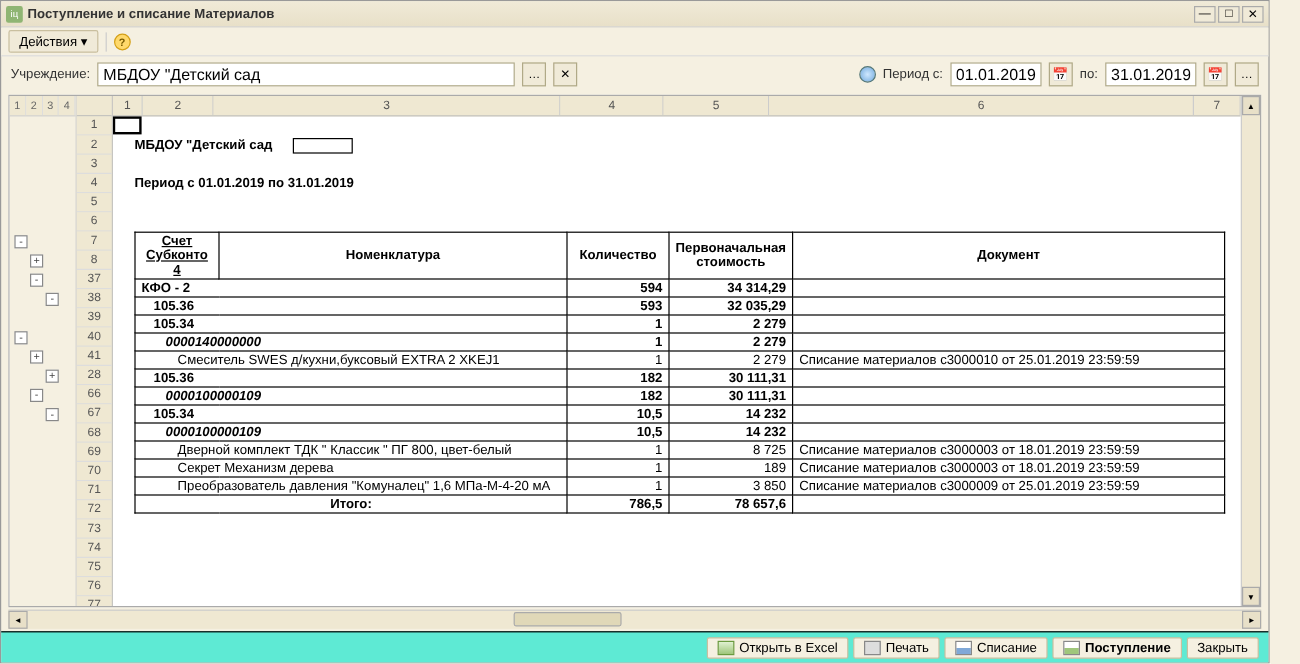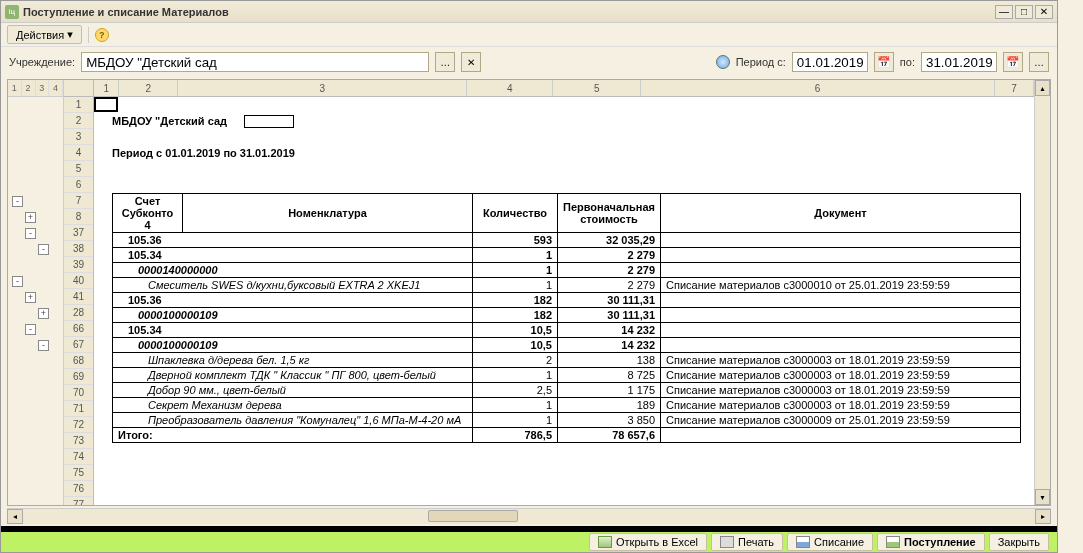--- a/index.html
+++ b/index.html
@@ -46,36 +46,36 @@
   .col-hcell { border-right: 1px solid #ccc; display: flex; align-items: center; justify-content: center; font-size: 10px; color: #555; background: #efe8d2; cursor: pointer; }
   .grid-body { position: relative; }
   
   .report-table { position: absolute; top: 96px; left: 18px; border-collapse: collapse; background: #fff; }
   .report-table th, .report-table td { border: 1px solid #000; padding: 1px 5px; font-size: 11px; vertical-align: middle; height: 15px; }
   .report-table th { background: #fff; font-weight: bold; text-align: center; }
   .num-cell { text-align: right; }
   .bold-row td { font-weight: bold; }
   .indent1 { padding-left: 15px !important; }
   .indent2 { padding-left: 25px !important; font-style: italic; }
-  .indent3 { padding-left: 35px !important; font-style: italic; }
+  .indent3 { padding-left: 35px !important; }
   .total-row td { font-weight: bold; }
   
   .free-text { position: absolute; font-size: 11px; font-weight: bold; color: #000; }
   .cursor-cell { position: absolute; border: 2px solid #000; width: 24px; height: 15px; background: #fff; }
   
   .vscroll { width: 16px; background: #efe8d2; border-left: 1px solid #ccc; position: relative; }
   .vscroll-btn { height: 16px; border: 1px solid #aaa; background: #e8e0c8; display: flex; align-items: center; justify-content: center; font-size: 8px; cursor: pointer; }
   .vscroll-track { position: absolute; top: 16px; bottom: 16px; left: 0; right: 0; }
   
   .hscroll { height: 16px; background: #efe8d2; border-top: 1px solid #ccc; margin: 0 6px 2px 6px; display: flex; }
   .hscroll-btn { width: 16px; border: 1px solid #aaa; background: #e8e0c8; display: flex; align-items: center; justify-content: center; font-size: 8px; cursor: pointer; }
   .hscroll-track { flex: 1; position: relative; }
   .hscroll-thumb { position: absolute; left: 40%; width: 90px; height: 12px; top: 1px; background: #e0d8b8; border: 1px solid #aaa; border-radius: 2px; cursor: pointer; }
   
-  .bottom-bar { height: 26px; background: #bef264; border-top: 6px solid #000000; display: flex; align-items: center; justify-content: flex-end; padding: 0 8px; gap: 4px; }
+  .bottom-bar { height: 26px; background: #5eead4; border-top: 1px solid #000000; display: flex; align-items: center; justify-content: flex-end; padding: 0 8px; gap: 4px; }
   .bottom-btn { padding: 2px 8px; border: 1px solid #c9bf9f; background: #f5f0e1; cursor: pointer; border-radius: 2px; display: flex; align-items: center; gap: 4px; font-size: 11px; }
   .bottom-btn.primary { font-weight: bold; }
   .mini-icon { width: 14px; height: 12px; display: inline-block; }
   .icon-excel { background: linear-gradient(#dff0d0,#9fc67b); border: 1px solid #6a9a3f; }
   .icon-print { background: #ddd; border: 1px solid #888; }
   .icon-doc { background: #fff; border: 1px solid #888; }
   .icon-doc.green { box-shadow: inset 0 -5px 0 #9fc67b; }
   .icon-doc.blue { box-shadow: inset 0 -5px 0 #7fa8d8; }
 </style>
 </head>
@@ -198,29 +198,35 @@
           <div class="col-hcell" style="width: 40px;">7</div>
         </div>
       <div class="grid-body" id="grid-body">
         <div class="cursor-cell" style="top:0;left:0"></div>
         <div class="free-text" style="top:18px;left:18px">МБДОУ "Детский сад</div>
         <div style="position:absolute;top:18px;left:150px;width:50px;height:13px;border:1px solid #000"></div>
         <div class="free-text" style="top:50px;left:18px">Период с 01.01.2019 по 31.01.2019</div>
         <table class="report-table" id="report-table">
             <thead>
               <tr>
-                <th style="width: 70px;">Счет Субконто 4</th>
+                <th style="width: 70px; text-decoration: underline;">Счет Субконто 4</th>
                 <th style="width: 290px;">Номенклатура</th>
                 <th style="width: 85px;">Количество</th>
                 <th style="width: 88px;">Первоначальная стоимость</th>
                 <th style="width: 360px;">Документ</th>
               </tr>
             </thead>
             <tbody>
               <tr class="bold-row">
+                <td colspan="2">КФО - 2</td>
+                <td class="num-cell">594</td>
+                <td class="num-cell">34 314,29</td>
+                <td></td>
+              </tr>
+              <tr class="bold-row">
                 <td colspan="2" class="indent1">105.36</td>
                 <td class="num-cell">593</td>
                 <td class="num-cell">32 035,29</td>
                 <td></td>
               </tr>
               <tr class="bold-row">
                 <td colspan="2" class="indent1">105.34</td>
                 <td class="num-cell">1</td>
                 <td class="num-cell">2 279</td>
                 <td></td>
@@ -255,51 +261,39 @@
                 <td class="num-cell">14 232</td>
                 <td></td>
               </tr>
               <tr class="bold-row">
                 <td colspan="2" class="indent2">0000100000109</td>
                 <td class="num-cell">10,5</td>
                 <td class="num-cell">14 232</td>
                 <td></td>
               </tr>
               <tr>
-                <td colspan="2" class="indent3">Шпаклевка д/дерева бел. 1,5 кг</td>
-                <td class="num-cell">2</td>
-                <td class="num-cell">138</td>
-                <td>Списание материалов с3000003 от 18.01.2019 23:59:59</td>
-              </tr>
-              <tr>
                 <td colspan="2" class="indent3">Дверной комплект ТДК " Классик " ПГ 800, цвет-белый</td>
                 <td class="num-cell">1</td>
                 <td class="num-cell">8 725</td>
                 <td>Списание материалов с3000003 от 18.01.2019 23:59:59</td>
               </tr>
               <tr>
-                <td colspan="2" class="indent3">Добор 90 мм., цвет-белый</td>
-                <td class="num-cell">2,5</td>
-                <td class="num-cell">1 175</td>
-                <td>Списание материалов с3000003 от 18.01.2019 23:59:59</td>
-              </tr>
-              <tr>
                 <td colspan="2" class="indent3">Секрет Механизм дерева</td>
                 <td class="num-cell">1</td>
                 <td class="num-cell">189</td>
                 <td>Списание материалов с3000003 от 18.01.2019 23:59:59</td>
               </tr>
               <tr>
                 <td colspan="2" class="indent3">Преобразователь давления "Комуналец" 1,6 МПа-М-4-20 мА</td>
                 <td class="num-cell">1</td>
                 <td class="num-cell">3 850</td>
                 <td>Списание материалов с3000009 от 25.01.2019 23:59:59</td>
               </tr>
               <tr class="total-row">
-                <td colspan="2" style="text-align: left;">Итого:</td>
+                <td colspan="2" style="text-align: center;">Итого:</td>
                 <td class="num-cell">786,5</td>
                 <td class="num-cell">78 657,6</td>
                 <td></td>
               </tr>
             </tbody>
           </table>
       </div>
     </div>
     <div class="vscroll">
       <div class="vscroll-btn">▴</div>

